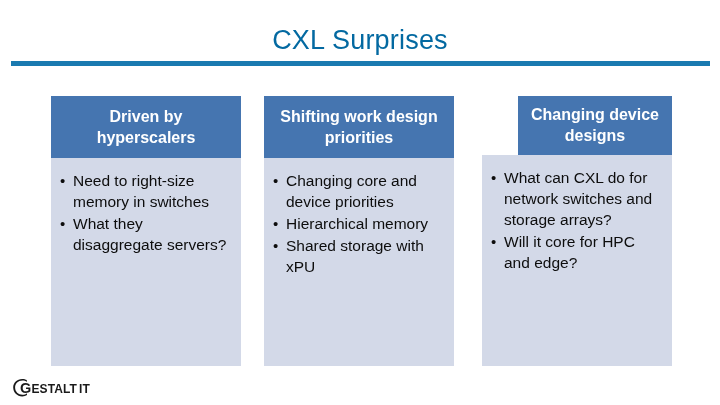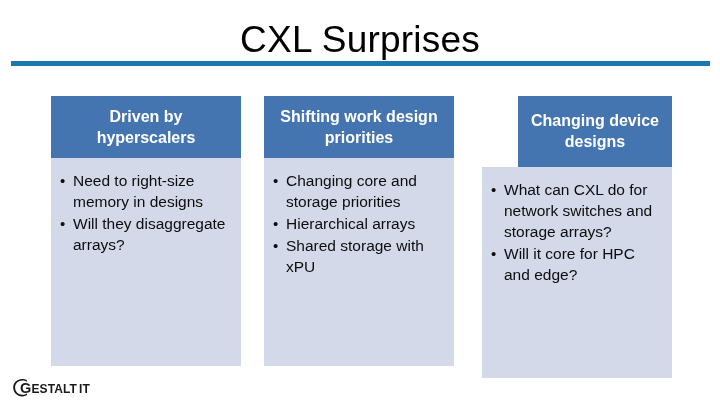--- a/index.html
+++ b/index.html
@@ -22,23 +22,23 @@
     background: #FFFFFF;
   }
 
   
   .slide-title {
     position: absolute;
     left: 0;
     top: 23px;
     width: 720px;
     text-align: center;
-    font-size: 37px;
+    font-size: 27px;
     font-weight: 400;
-    color: #000000;
+    color: #0369a1;
     letter-spacing: 0.2px;
     line-height: 34px;
     white-space: nowrap;
   }
   .title-rule {
     position: absolute;
     left: 11px;
     top: 61px;
     width: 699px;
     height: 5px;
@@ -69,21 +69,21 @@
     font-weight: bold;
     line-height: 21px;
     text-align: center;
     padding: 10px 8px 11px 8px;
     box-sizing: border-box;
     height: 62px;
     display: flex;
     align-items: center;
     justify-content: center;
   }
-  .card-3 .card-header { height: 71px; margin-left: 36px; }
+  .card-3 .card-header { height: 59px; margin-left: 36px; }
 
   .card-body {
     background: #D3D9E8;
     box-sizing: border-box;
     padding: 12px 10px 10px 6px;
     height: 206px;
   }
   .card-1 .card-body { height: 208px; }
   .card-2 .card-body { height: 208px; }
   .card-3 .card-body { height: 211px; }
@@ -133,41 +133,41 @@
   <div class="title-rule"></div>
 
   <div class="cards">
 
     <div class="card card-1">
       <div class="card-header">Driven by hyperscalers</div>
       <div class="card-body">
         <ul class="bullets">
           <li>
             <span class="bullet-dot">•</span>
-            <span>Need to right-size memory in designs</span>
-          </li>
-          <li>
-            <span class="bullet-dot">•</span>
-            <span>Will they disaggregate arrays?</span>
+            <span>Need to right-size memory in switches</span>
+          </li>
+          <li>
+            <span class="bullet-dot">•</span>
+            <span>What they disaggregate servers?</span>
           </li>
         </ul>
       </div>
     </div>
 
     <div class="card card-2">
       <div class="card-header">Shifting work design priorities</div>
       <div class="card-body">
         <ul class="bullets">
           <li>
             <span class="bullet-dot">•</span>
-            <span>Changing core and storage priorities</span>
-          </li>
-          <li>
-            <span class="bullet-dot">•</span>
-            <span>Hierarchical arrays</span>
+            <span>Changing core and device priorities</span>
+          </li>
+          <li>
+            <span class="bullet-dot">•</span>
+            <span>Hierarchical memory</span>
           </li>
           <li>
             <span class="bullet-dot">•</span>
             <span>Shared storage with xPU</span>
           </li>
         </ul>
       </div>
     </div>
 
     <div class="card card-3">

